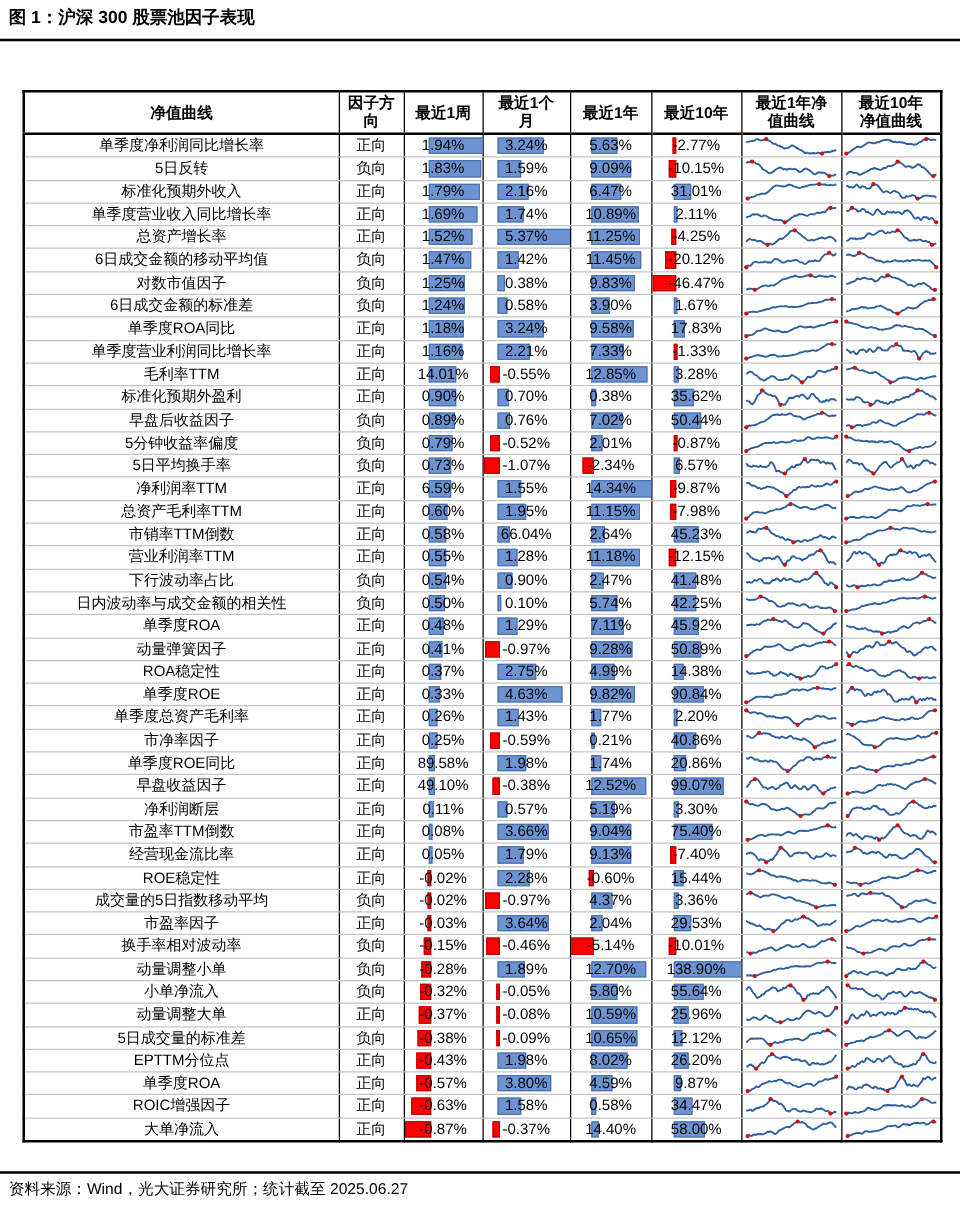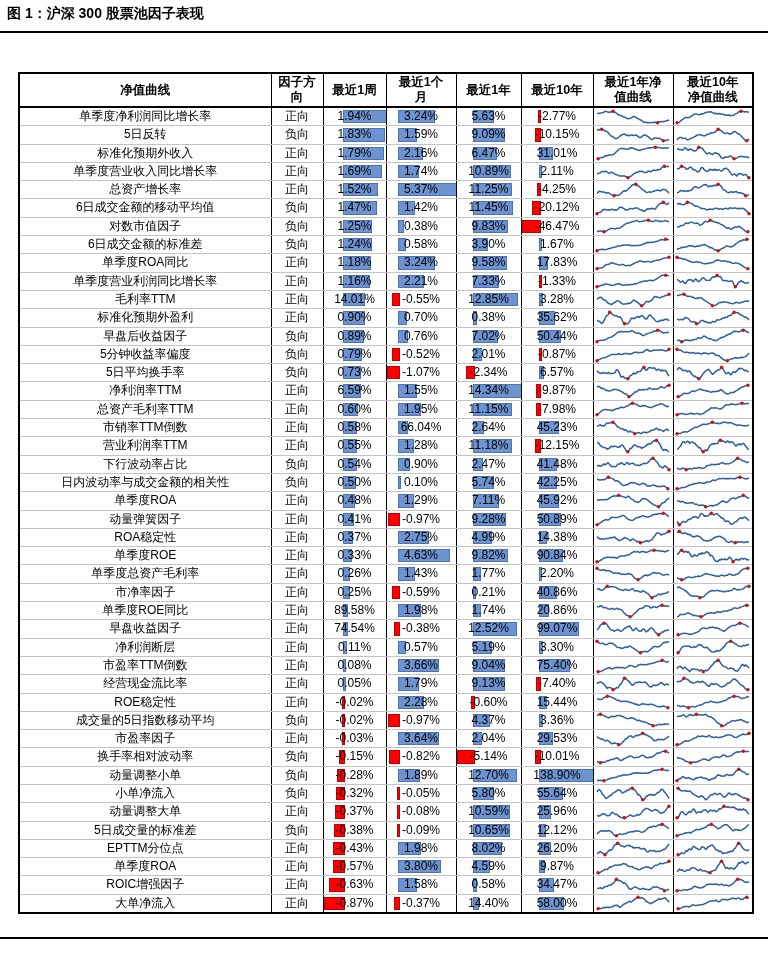--- a/index.html
+++ b/index.html
@@ -678,21 +678,21 @@
             <svg width="76" height="16" viewBox="0 0 76 16">
               <polyline points="2.0,13.7 3.1,13.4 4.3,12.5 5.4,11.4 6.6,11.4 7.7,11.4 8.9,11.5 10.0,11.3 11.1,10.7 12.3,9.9 13.4,10.0 14.6,10.5 15.7,10.9 16.9,11.5 18.0,12.4 19.1,12.3 20.3,12.6 21.4,12.8 22.6,12.9 23.7,13.2 24.9,13.3 26.0,13.8 27.1,13.5 28.3,12.8 29.4,12.1 30.6,11.1 31.7,10.8 32.9,10.3 34.0,10.2 35.1,9.8 36.3,9.7 37.4,10.1 38.6,10.0 39.7,10.2 40.9,9.7 42.0,8.7 43.1,8.7 44.3,9.2 45.4,9.2 46.6,9.2 47.7,8.4 48.9,7.9 50.0,8.0 51.1,8.1 52.3,8.2 53.4,7.4 54.6,7.0 55.7,7.1 56.9,6.5 58.0,5.5 59.1,4.9 60.3,4.9 61.4,5.2 62.6,5.4 63.7,5.0 64.9,4.5 66.0,3.9 67.1,3.6 68.3,3.1 69.4,2.6 70.6,2.5 71.7,2.2 72.9,2.3 74.0,3.0" fill="none" stroke="#2f5f9e" stroke-width="1.5" stroke-linejoin="round"></polyline>
               <circle cx="71.7" cy="2.2" r="1.7" fill="#cc1111"></circle>
               <circle cx="26.0" cy="13.8" r="1.7" fill="#cc1111"></circle>
             </svg>
           </td>
         </tr>
         <tr>
           <td class="name">早盘收益因子</td>
           <td>正向</td>
-          <td><div class="bar" style="background: rgb(109, 147, 209); border: 1px solid rgb(74, 114, 180); left: 30.9609%; width: 5.69395%;"></div><span class="vtext">74.54%</span></td>
+          <td><div class="bar" style="background: rgb(109, 147, 209); border: 1px solid rgb(74, 114, 180); left: 30.9609%; width: 5.69395%;"></div><span class="vtext">49.10%</span></td>
           <td><div class="bar" style="background: rgb(255, 0, 0); border: 1px solid rgb(192, 0, 0); left: 10.7143%; width: 5.90062%;"></div><span class="vtext">-0.38%</span></td>
           <td><div class="bar" style="background: rgb(109, 147, 209); border: 1px solid rgb(74, 114, 180); left: 26.386%; width: 64.271%;"></div><span class="vtext">12.52%</span></td>
           <td><div class="bar" style="background: rgb(109, 147, 209); border: 1px solid rgb(74, 114, 180); left: 25.0688%; width: 53.4445%;"></div><span class="vtext">99.07%</span></td>
           <td class="scell">
             <svg width="76" height="16" viewBox="0 0 76 16">
               <polyline points="2.0,9.0 3.1,7.9 4.3,6.4 5.4,4.2 6.6,3.3 7.7,3.0 8.9,2.2 10.0,2.4 11.1,2.5 12.3,4.0 13.4,5.8 14.6,7.5 15.7,8.9 16.9,8.9 18.0,9.2 19.1,10.3 20.3,9.7 21.4,9.1 22.6,8.5 23.7,8.9 24.9,10.0 26.0,10.3 27.1,9.6 28.3,8.8 29.4,7.2 30.6,7.0 31.7,6.1 32.9,5.8 34.0,5.0 35.1,5.5 36.3,7.2 37.4,9.4 38.6,9.5 39.7,8.2 40.9,7.1 42.0,7.9 43.1,9.3 44.3,10.0 45.4,10.3 46.6,9.8 47.7,8.1 48.9,8.1 50.0,9.4 51.1,10.9 52.3,10.0 53.4,9.5 54.6,7.8 55.7,7.0 56.9,7.1 58.0,8.0 59.1,9.4 60.3,11.4 61.4,12.0 62.6,13.5 63.7,13.8 64.9,12.4 66.0,12.4 67.1,11.0 68.3,11.0 69.4,9.6 70.6,9.7 71.7,9.2 72.9,9.2 74.0,8.5" fill="none" stroke="#2f5f9e" stroke-width="1.5" stroke-linejoin="round"></polyline>
               <circle cx="8.9" cy="2.2" r="1.7" fill="#cc1111"></circle>
               <circle cx="63.7" cy="13.8" r="1.7" fill="#cc1111"></circle>
             </svg>
           </td>
@@ -833,21 +833,21 @@
               <polyline points="2.0,13.8 3.1,13.3 4.3,13.6 5.4,13.0 6.6,12.2 7.7,11.5 8.9,10.6 10.0,9.9 11.1,9.7 12.3,10.3 13.4,10.2 14.6,9.4 15.7,9.1 16.9,8.6 18.0,7.9 19.1,7.0 20.3,6.9 21.4,6.3 22.6,5.3 23.7,5.1 24.9,5.6 26.0,5.4 27.1,4.9 28.3,5.2 29.4,5.3 30.6,5.9 31.7,5.8 32.9,5.0 34.0,4.5 35.1,5.0 36.3,6.1 37.4,6.0 38.6,6.6 39.7,6.4 40.9,5.8 42.0,6.1 43.1,6.6 44.3,6.4 45.4,6.2 46.6,6.0 47.7,5.5 48.9,5.4 50.0,4.8 51.1,4.3 52.3,4.0 53.4,4.1 54.6,4.1 55.7,4.1 56.9,4.5 58.0,5.4 59.1,6.2 60.3,6.5 61.4,6.6 62.6,5.8 63.7,5.2 64.9,4.5 66.0,4.1 67.1,3.3 68.3,3.0 69.4,3.5 70.6,3.6 71.7,3.5 72.9,3.2 74.0,2.2" fill="none" stroke="#2f5f9e" stroke-width="1.5" stroke-linejoin="round"></polyline>
               <circle cx="74.0" cy="2.2" r="1.7" fill="#cc1111"></circle>
               <circle cx="2.0" cy="13.8" r="1.7" fill="#cc1111"></circle>
             </svg>
           </td>
         </tr>
         <tr>
           <td class="name">换手率相对波动率</td>
           <td>负向</td>
           <td><div class="bar" style="background: rgb(255, 0, 0); border: 1px solid rgb(192, 0, 0); left: 25.6228%; width: 5.33808%;"></div><span class="vtext">-0.15%</span></td>
-          <td><div class="bar" style="background: rgb(255, 0, 0); border: 1px solid rgb(192, 0, 0); left: 3.88199%; width: 12.7329%;"></div><span class="vtext">-0.82%</span></td>
+          <td><div class="bar" style="background: rgb(255, 0, 0); border: 1px solid rgb(192, 0, 0); left: 3.88199%; width: 12.7329%;"></div><span class="vtext">-0.46%</span></td>
           <td><div class="bar" style="background: rgb(255, 0, 0); border: 1px solid rgb(192, 0, 0); left: 0%; width: 26.386%;"></div><span class="vtext">-5.14%</span></td>
           <td><div class="bar" style="background: rgb(255, 0, 0); border: 1px solid rgb(192, 0, 0); left: 19.6688%; width: 5.40001%;"></div><span class="vtext">-10.01%</span></td>
           <td class="scell">
             <svg width="76" height="16" viewBox="0 0 76 16">
               <polyline points="2.0,12.9 3.1,12.8 4.3,13.5 5.4,13.8 6.6,13.2 7.7,13.0 8.9,13.2 10.0,13.2 11.1,12.6 12.3,11.5 13.4,11.7 14.6,11.3 15.7,10.6 16.9,10.5 18.0,10.4 19.1,9.7 20.3,9.4 21.4,8.8 22.6,9.2 23.7,10.1 24.9,11.2 26.0,11.5 27.1,11.0 28.3,10.5 29.4,9.4 30.6,9.2 31.7,8.6 32.9,8.1 34.0,7.2 35.1,7.2 36.3,7.2 37.4,7.6 38.6,8.6 39.7,8.7 40.9,8.5 42.0,8.1 43.1,8.4 44.3,7.9 45.4,7.4 46.6,6.5 47.7,6.1 48.9,6.8 50.0,7.5 51.1,8.6 52.3,8.7 53.4,8.8 54.6,8.3 55.7,8.1 56.9,8.2 58.0,7.5 59.1,6.5 60.3,5.8 61.4,4.8 62.6,3.8 63.7,4.1 64.9,3.9 66.0,3.2 67.1,2.6 68.3,2.3 69.4,2.2 70.6,2.2 71.7,2.5 72.9,3.5 74.0,4.2" fill="none" stroke="#2f5f9e" stroke-width="1.5" stroke-linejoin="round"></polyline>
               <circle cx="70.6" cy="2.2" r="1.7" fill="#cc1111"></circle>
               <circle cx="5.4" cy="13.8" r="1.7" fill="#cc1111"></circle>
             </svg>
           </td>
           <td class="scell">
@@ -1031,13 +1031,14 @@
               <polyline points="2.0,13.8 3.1,13.8 4.3,13.4 5.4,13.3 6.6,12.9 7.7,12.0 8.9,12.1 10.0,11.5 11.1,11.4 12.3,11.4 13.4,11.7 14.6,12.0 15.7,11.2 16.9,10.1 18.0,10.0 19.1,10.1 20.3,10.5 21.4,10.4 22.6,10.2 23.7,10.0 24.9,10.1 26.0,9.7 27.1,9.6 28.3,9.4 29.4,8.8 30.6,8.5 31.7,7.9 32.9,7.2 34.0,6.6 35.1,5.9 36.3,5.9 37.4,6.1 38.6,5.7 39.7,5.7 40.9,5.3 42.0,5.8 43.1,6.8 44.3,6.7 45.4,6.0 46.6,5.0 47.7,4.2 48.9,4.6 50.0,4.5 51.1,4.6 52.3,5.0 53.4,4.9 54.6,4.1 55.7,3.8 56.9,3.3 58.0,3.6 59.1,3.2 60.3,3.7 61.4,3.8 62.6,3.1 63.7,3.1 64.9,3.7 66.0,4.6 67.1,4.5 68.3,3.8 69.4,2.9 70.6,2.6 71.7,2.2 72.9,2.8 74.0,2.7" fill="none" stroke="#2f5f9e" stroke-width="1.5" stroke-linejoin="round"></polyline>
               <circle cx="71.7" cy="2.2" r="1.7" fill="#cc1111"></circle>
               <circle cx="3.1" cy="13.8" r="1.7" fill="#cc1111"></circle>
             </svg>
           </td>
         </tr>
       </tbody>
   </table>
 
   <div class="footer-rule"></div>
+  <div class="source-note">资料来源：Wind，光大证券研究所；统计截至 2025.06.27</div>
 </div>
 
 </body></html>

